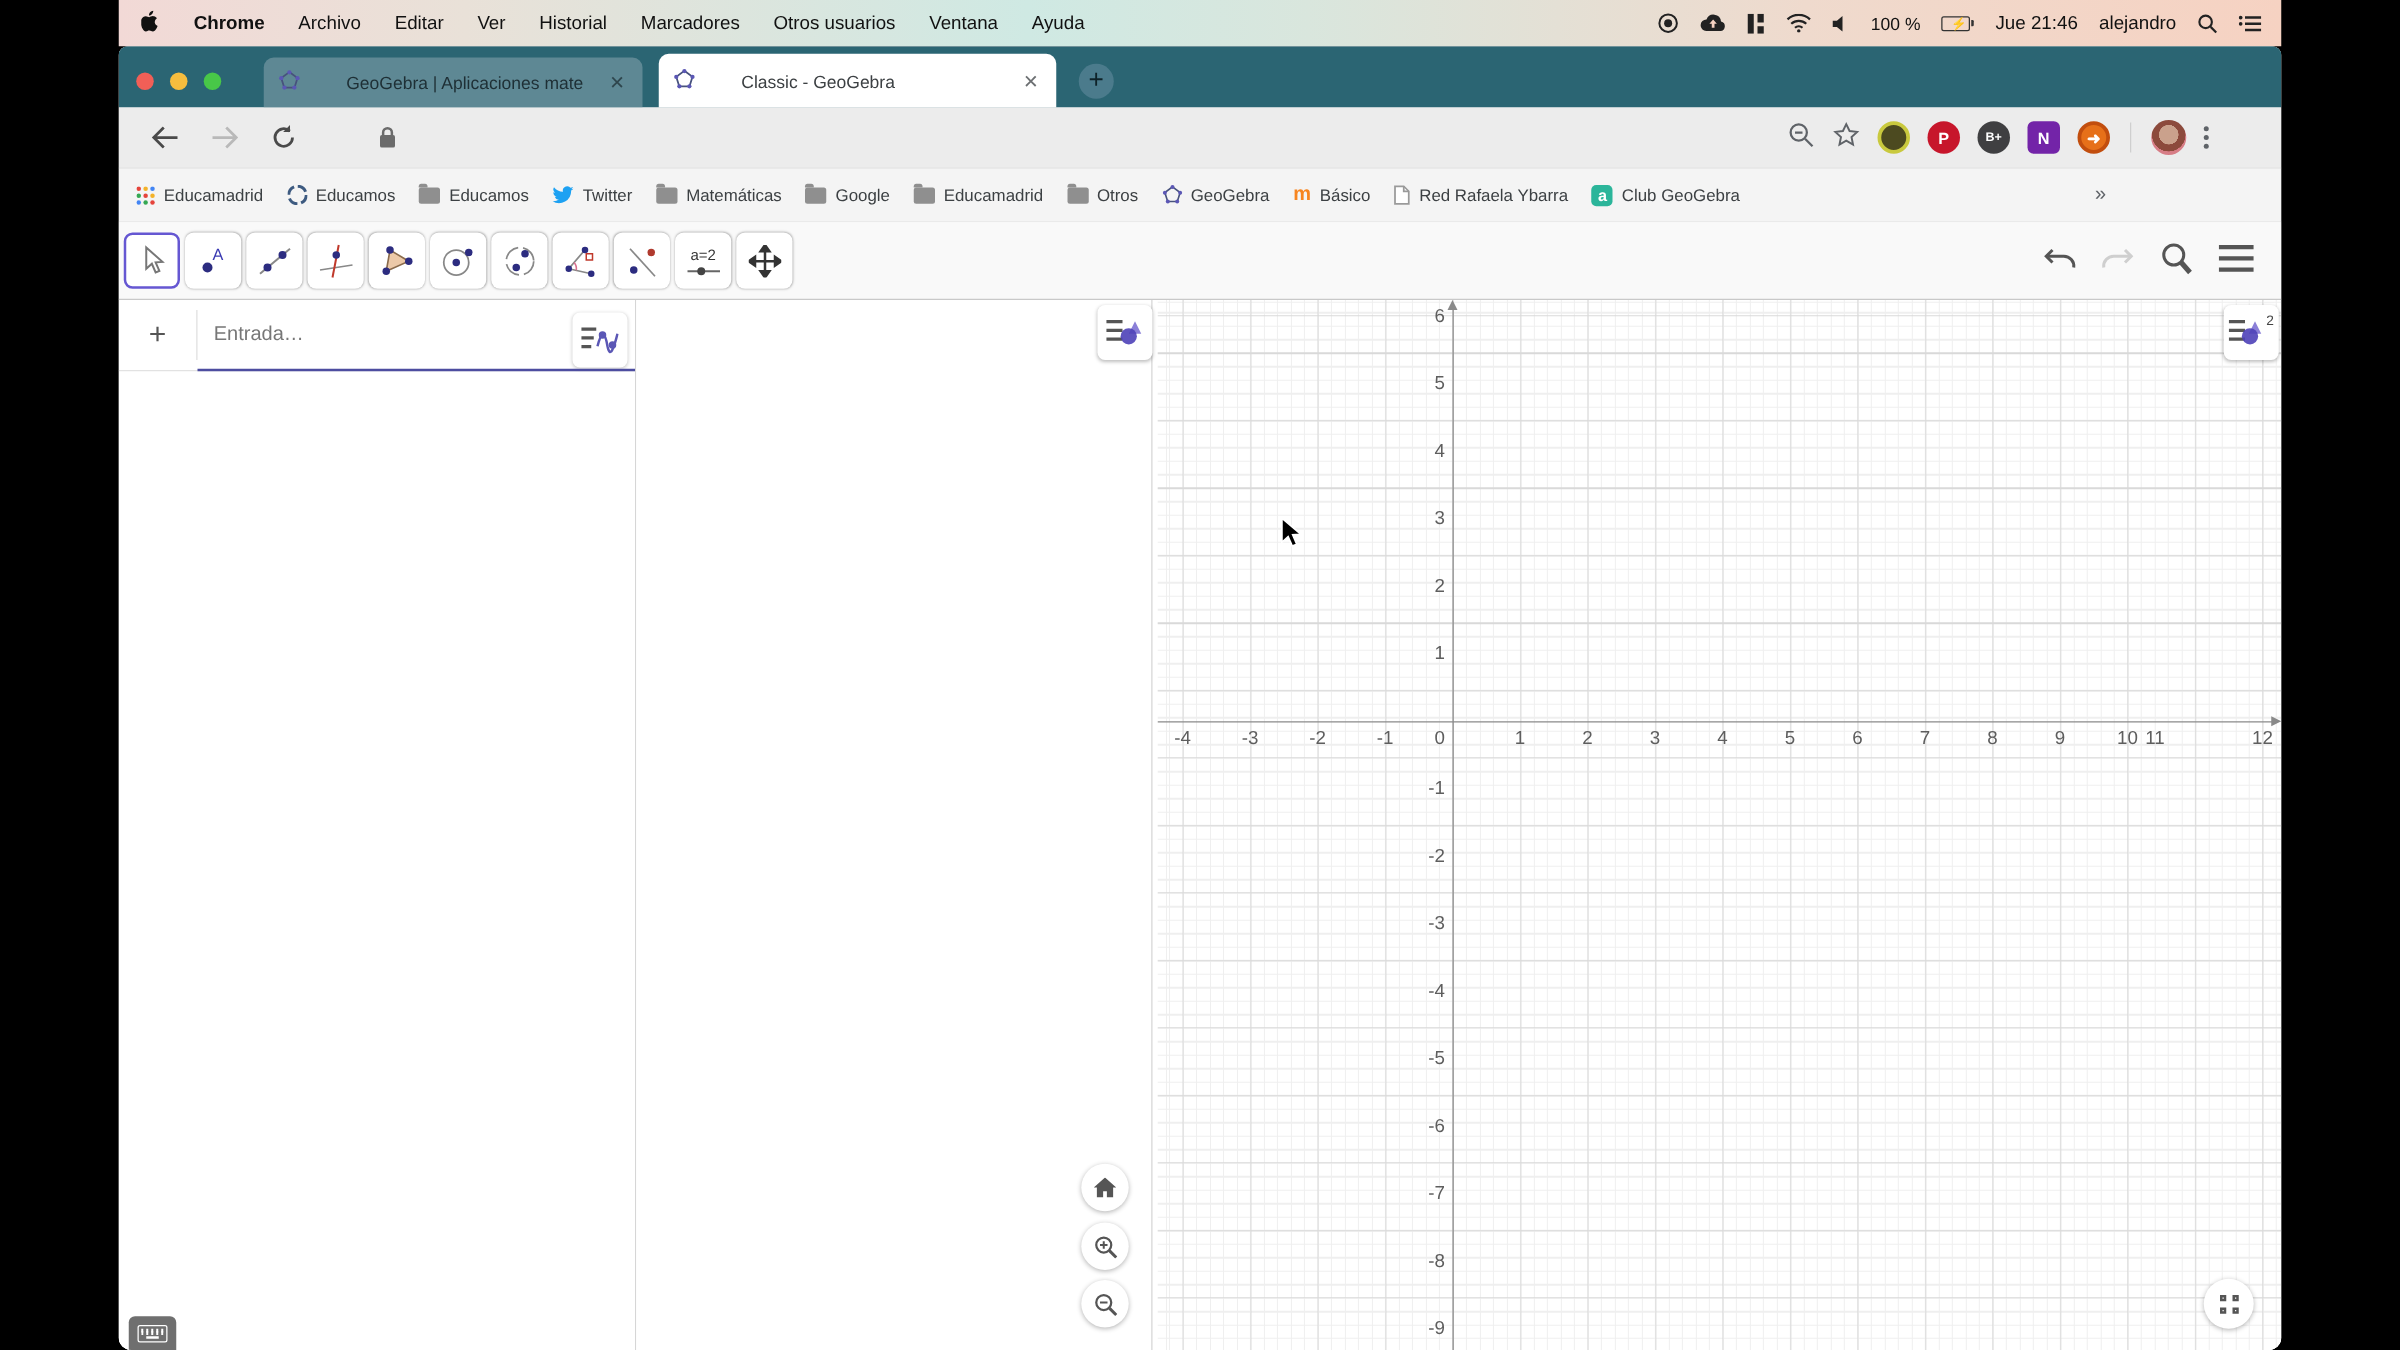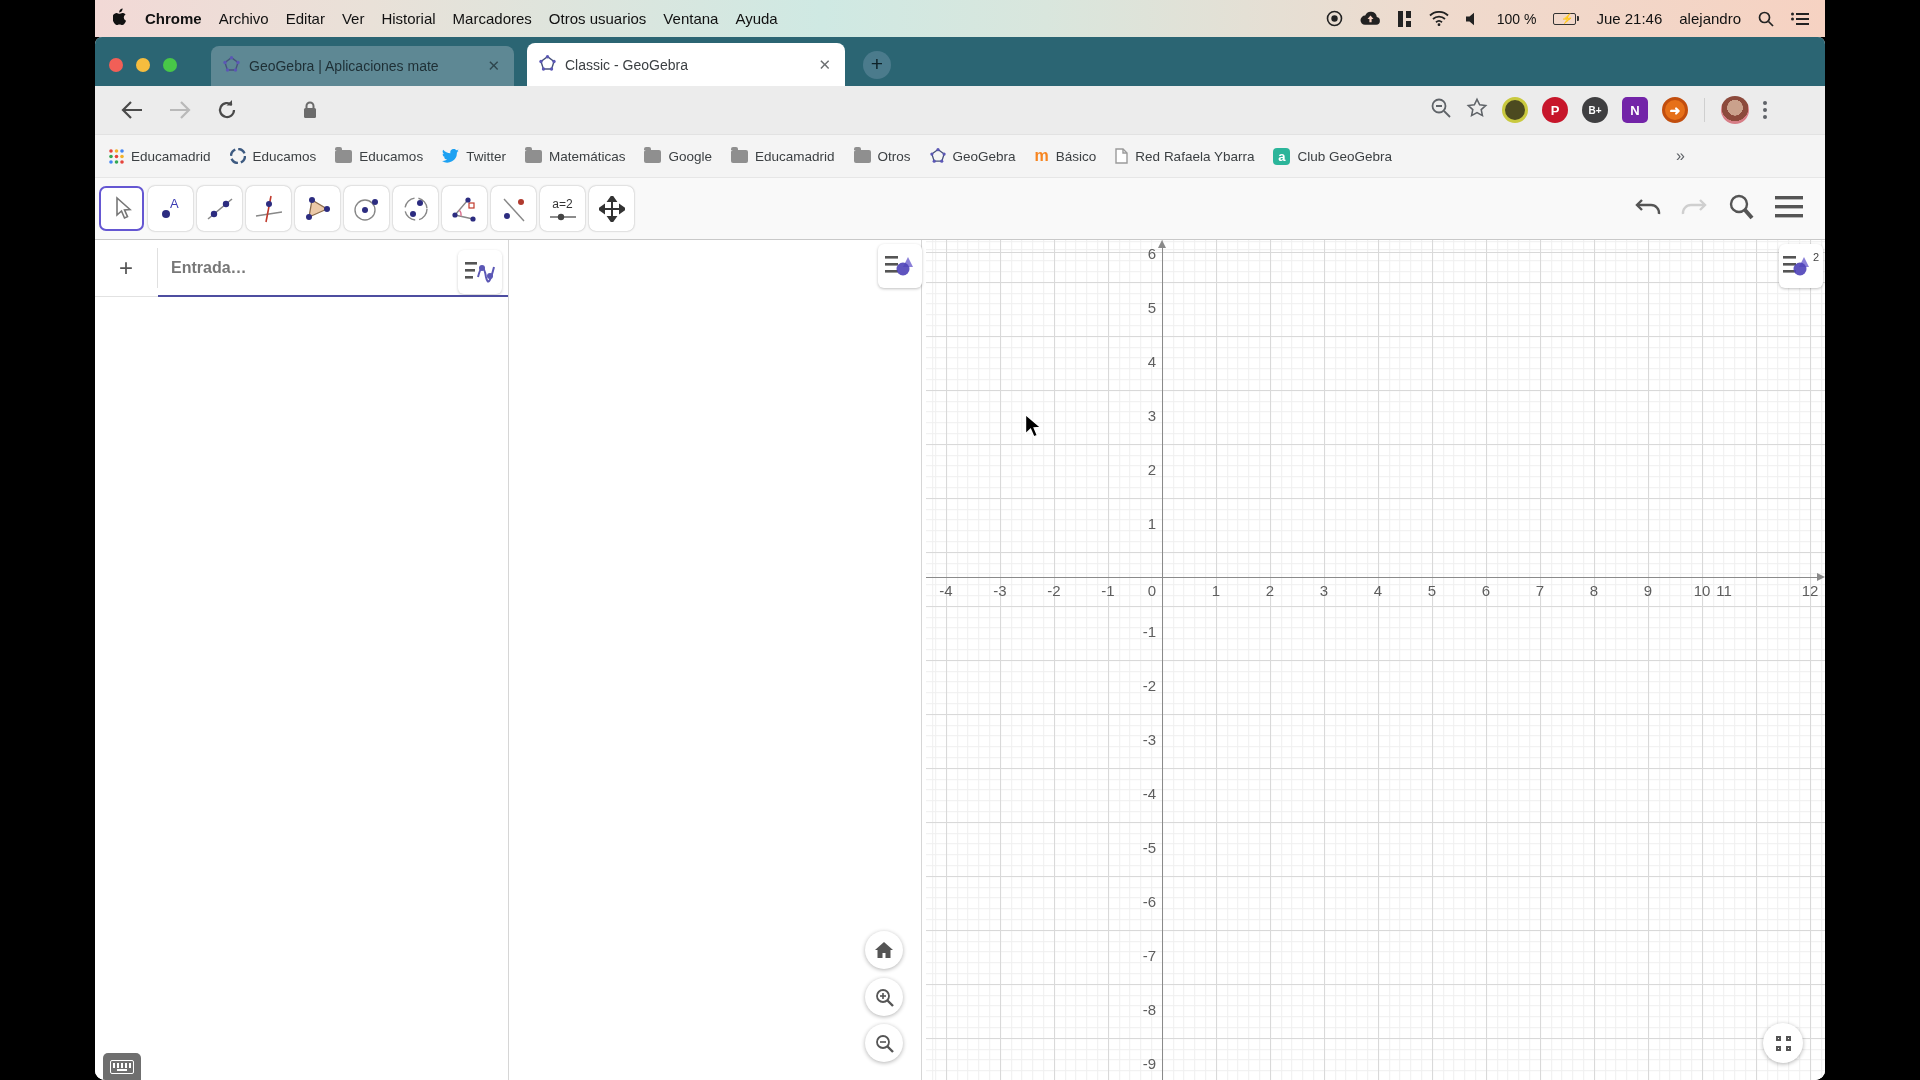--- a/index.html
+++ b/index.html
@@ -4,42 +4,42 @@
 <style>
   * { margin:0; padding:0; box-sizing:border-box; }
   html,body { width:1920px; height:1080px; background:#000; overflow:hidden;
               font-family:"Liberation Sans", sans-serif; }
   .screen { position:absolute; left:95px; top:0; width:1730px; height:1080px; background:#000; }
 
   
   .menubar { position:absolute; left:0; top:0; width:1730px; height:37px;
     background:linear-gradient(90deg,#f2d9d6 0%,#ead fac 0%,#e9e1d8 16%,#cfe9e3 42%,#d9e6dd 55%,#efdacd 78%,#f6d2c2 100%);
     display:flex; align-items:center; font-size:15px; color:#111; }
-  .menubar-left { display:flex; align-items:center; gap:17px; padding-left:18px; }
+  .menubar-left { display:flex; align-items:center; gap:27px; padding-left:18px; }
   .menubar-left .mi { white-space:nowrap; }
   .mi-bold { font-weight:bold; }
   .menubar-right { margin-left:auto; display:flex; align-items:center; gap:17px; padding-right:16px; }
   .menubar-right svg { display:block; }
   .batt { display:inline-flex; align-items:center; }
   .batt-body { width:23px; height:12px; border:1px solid #333; border-radius:2px; padding:1px; position:relative;}
   .batt-fill { background:#333; height:100%; width:100%; border-radius:1px; position:relative;}
   .batt-bolt { position:absolute; left:7px; top:-1px; color:#f6d2c2; font-size:10px; }
   .batt-nub { width:2px; height:5px; background:#333; border-radius:0 1px 1px 0; margin-left:1px;}
 
   
   .window { position:absolute; left:0; top:37px; width:1730px; height:1043px;
             border-radius:7px 7px 10px 10px; overflow:hidden; background:#fff; }
 
   .tabbar { position:absolute; left:0; top:0; width:100%; height:49px; background:#2b6573; }
   .traffic { position:absolute; top:21px; width:14px; height:14px; border-radius:50%; }
   .t-red{ left:14px; background:#f15f57;} .t-yellow{ left:41px; background:#f6bd3e;} .t-green{ left:68px; background:#48c748;}
   .tab { position:absolute; display:flex; align-items:center; gap:9px; padding:0 12px; font-size:14px; }
   .tab-inactive { left:116px; top:9px; width:303px; height:40px; background:#5e8894; border-radius:8px 8px 0 0; color:#1e2f35; }
   .tab-active { left:432px; top:6px; width:318px; height:43px; background:#fff; border-radius:8px 8px 0 0; color:#3c4043; }
-  .tab-title { flex:1; white-space:nowrap; overflow:hidden; }
+  .tab-title { flex:1; white-space:nowrap; overflow:hidden;margin-left:28px; }
   .tab-close { font-size:15px; color:inherit; opacity:.75; padding:0 2px; }
   .newtab-btn { position:absolute; left:768px; top:14px; width:28px; height:28px; border-radius:50%;
                 background:#45758655; color:#0e2228; font-size:21px; line-height:26px; text-align:center; background:#4b7b8c; }
 
   .navbar { position:absolute; left:0; top:49px; width:100%; height:49px; background:#ececec;
             display:flex; align-items:center; border-bottom:1px solid #e2e2e2;}
   .nav-ic { margin-left:26px; display:flex; align-items:center; }
   .url-text { margin-left:14px; font-size:15.5px; color:#2d2f31; letter-spacing:.1px;
               background:transparent; border:none; outline:none; width:560px; }
   .nav-right { margin-left:auto; display:flex; align-items:center; gap:14px; padding-right:58px; }
@@ -68,21 +68,21 @@
           display:flex; align-items:center; justify-content:center; }
   .tool-selected { border:2px solid #6557d2; box-shadow:none; }
   .tool svg { display:block; }
   .toolbar-right { position:absolute; right:22px; top:0; height:62px; display:flex; align-items:center; gap:20px; }
 
   .panels { position:absolute; left:0; top:62px; width:100%; height:840px; }
   .algebra { position:absolute; left:0; top:0; width:414px; height:100%; background:#fff; border-right:1px solid #d6d6d6; }
   .input-row { position:absolute; left:0; top:0; width:100%; height:57px; border-bottom:1px solid #e2e2e2; display:flex; align-items:center; }
   .plus-btn { width:62px; text-align:center; font-size:24px; color:#555; }
   .input-divider { width:1px; height:40px; background:#e0e0e0; }
-  .entrada { flex:1; border:none; outline:none; font-size:16px; padding-left:13px; background:transparent;font-weight:bold; }
+  .entrada { flex:1; border:none; outline:none; font-size:16px; padding-left:13px; background:transparent; }
   .entrada::placeholder { color:#777; }
   .stylebar-btn { width:44px; height:44px; background:#fff; border-radius:6px; box-shadow:0 1px 3px rgba(0,0,0,.25);
                   display:flex; align-items:center; justify-content:center; position:absolute; }
   .algebra-style { right:3px; top:4px; position:relative; box-shadow:0 1px 3px rgba(0,0,0,.2); margin-right:3px; }
   .input-underline { position:absolute; left:63px; right:0; top:55px; height:2px; background:#4d4da0; }
   .kbd-btn { position:absolute; left:8px; bottom:0; width:38px; height:27px; background:#6f6f6f; border-radius:5px 5px 0 0;
              color:#fff; display:flex; align-items:center; justify-content:center; }
   .kbd-glyph { width:24px; height:14px; border:1.5px solid #fff; border-radius:2px; position:relative; background:
       linear-gradient(90deg,#fff 2px,transparent 2px) 2px 2px/4px 3px repeat-x; }
   .kbd-glyph:before { content:""; position:absolute; left:2px; right:2px; top:4px; height:7px;

